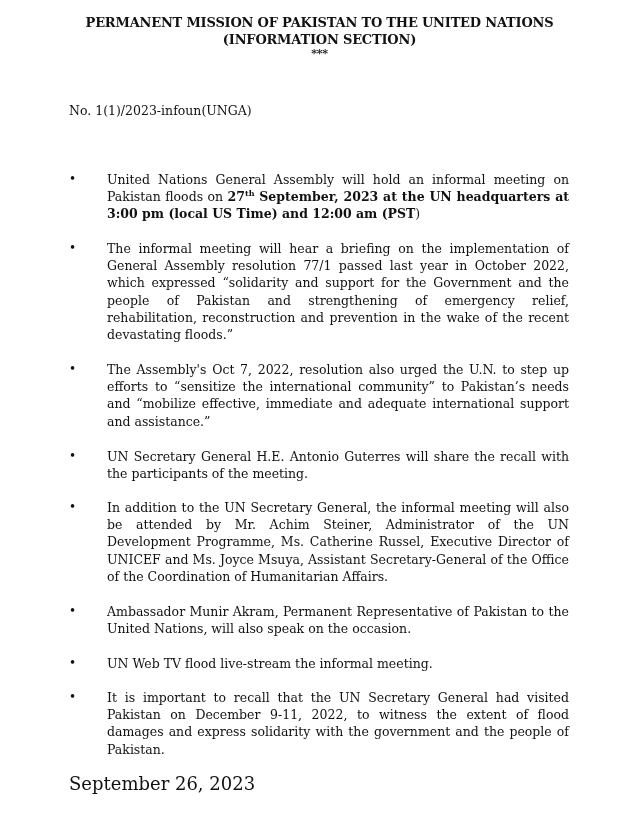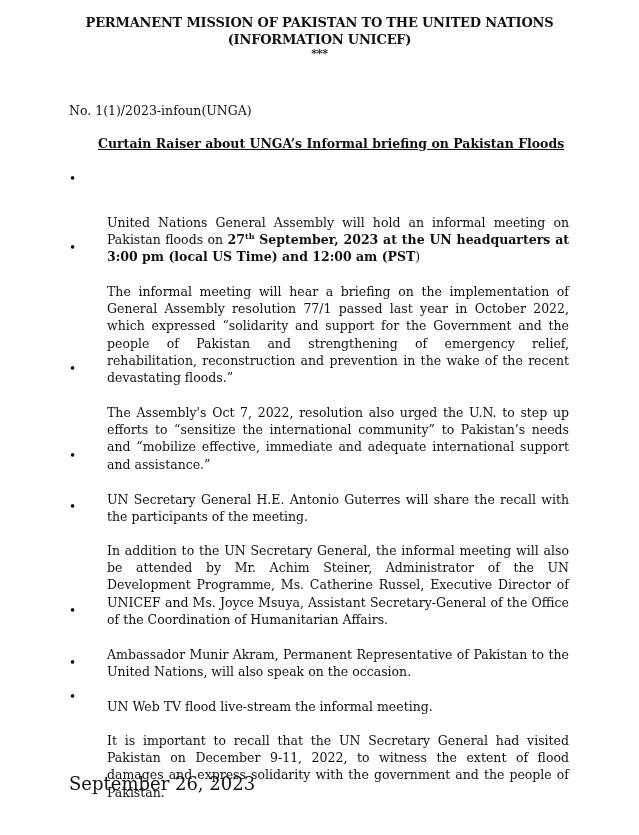--- a/index.html
+++ b/index.html
@@ -65,46 +65,44 @@
     }
     .bullet .text {
       position: absolute;
       left: 38px;
       top: 0;
       width: 462px;
       font-size: 12.5px;
       line-height: 17.2px;
       text-align: justify;
       text-align-last: left;
-      margin-top: 43px;
     }
     .bullet .text b { font-weight: bold; }
     .bullet .text sup { font-size: 8px; vertical-align: 5px; line-height: 0; }
     .date {
       position: absolute;
       left: 69px; top: 776px;
       font-size: 18px;
       line-height: 16px;
       white-space: nowrap;
     }
   </style>
 </head>
 <body>
 
 <div class="page">
 
   <div class="header">
     <div>PERMANENT MISSION OF PAKISTAN TO THE UNITED NATIONS</div>
-    <div>(INFORMATION UNICEF)</div>
+    <div>(INFORMATION SECTION)</div>
     <div class="stars">***</div>
   </div>
 
   <div class="ref">No. 1(1)/2023-infoun(UNGA)</div>
 
-  <div class="title">Curtain Raiser about UNGA’s Informal briefing on Pakistan Floods</div>
 
   <div class="bullet" style="top:171px;">
     <span class="dot">•</span>
     <div class="text"><span>United Nations General Assembly will hold an informal meeting on Pakistan floods on </span><b><span>27</span><sup>th</sup><span> September, 2023 at the UN headquarters at 3:00 pm (local US Time) and 12:00 am (PST</span></b><span>)</span></div>
   </div>
 
   <div class="bullet" style="top:240px;">
     <span class="dot">•</span>
     <div class="text">The informal meeting will hear a briefing on the implementation of General Assembly resolution 77/1 passed last year in October 2022, which expressed “solidarity and support for the Government and the people of Pakistan and strengthening of emergency relief, rehabilitation, reconstruction and prevention in the wake of the recent devastating floods.”</div>
   </div>

